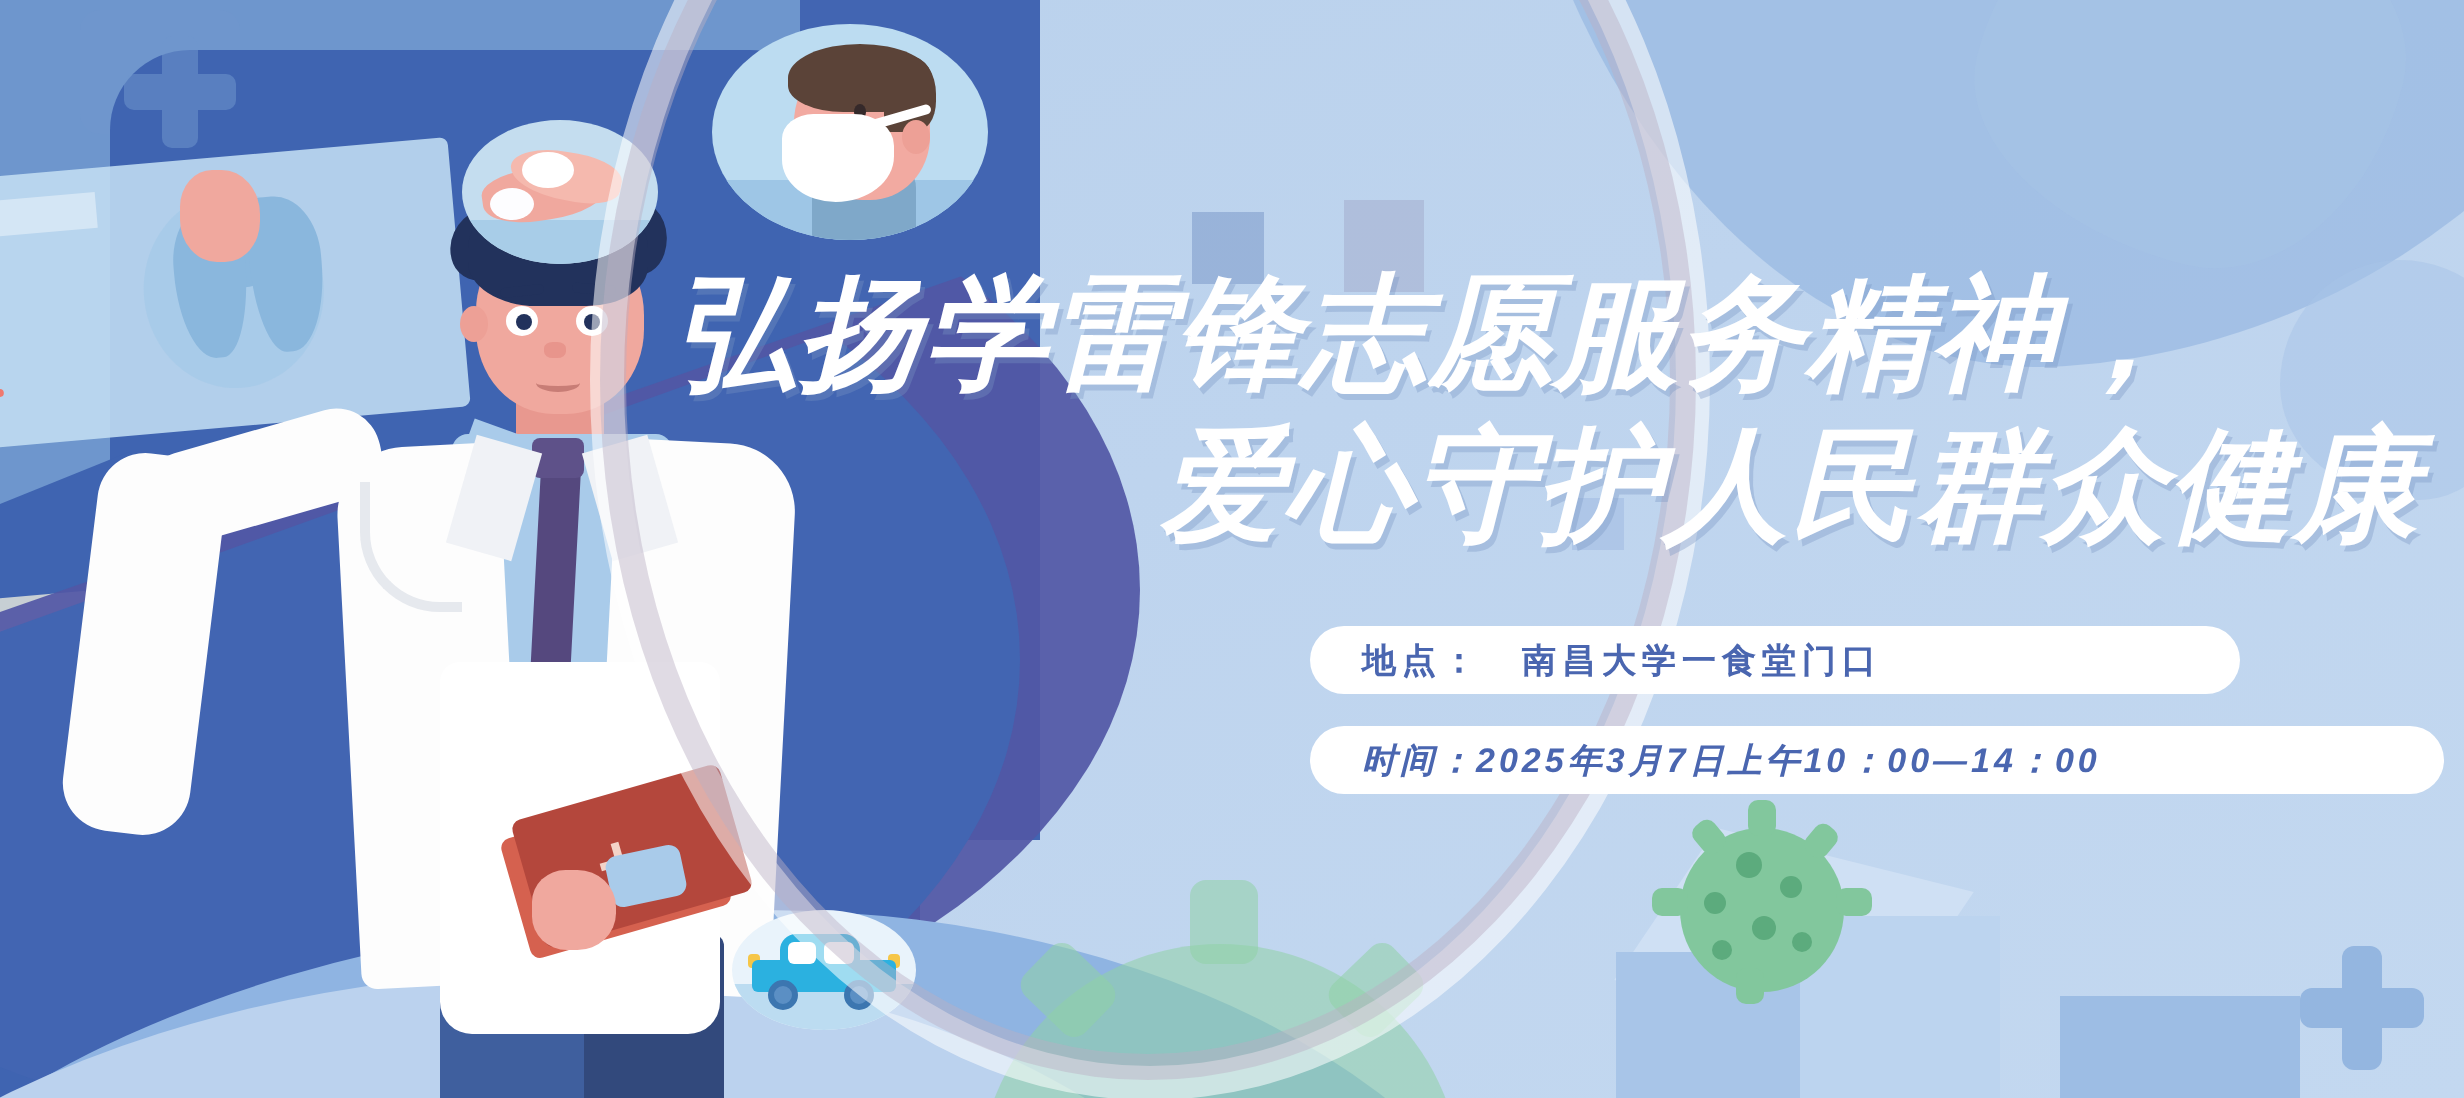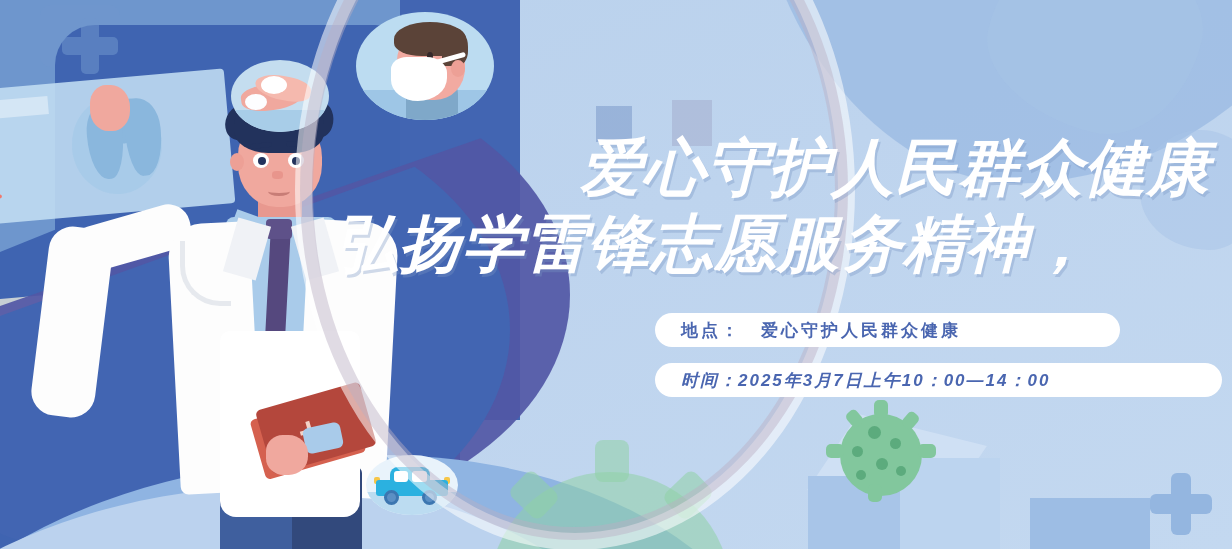--- a/index.html
+++ b/index.html
@@ -430,24 +430,24 @@
 
   <div class="ring"></div>
   <div class="ring2"></div>
   <div class="sq sq1"></div>
   <div class="sq sq2"></div>
   <div class="sq sq3"></div>
 
   <div class="cross"></div>
 
   <div class="title-wrap">
+    <div class="t-line t-line-1">弘扬学雷锋志愿服务精神，</div>
     <div class="t-line t-line-2">爱心守护人民群众健康</div>
-    <div class="t-line t-line-1">弘扬学雷锋志愿服务精神，</div>
   </div>
 
   <div class="pill pill-location">
-    <span class="pill-text">地点：　爱心守护人民群众健康</span>
+    <span class="pill-text">地点：　南昌大学一食堂门口</span>
   </div>
   <div class="pill pill-time">
     <span class="pill-text">时间：2025年3月7日上午10：00—14：00</span>
   </div>
 
 </div>
 
 </body></html>

